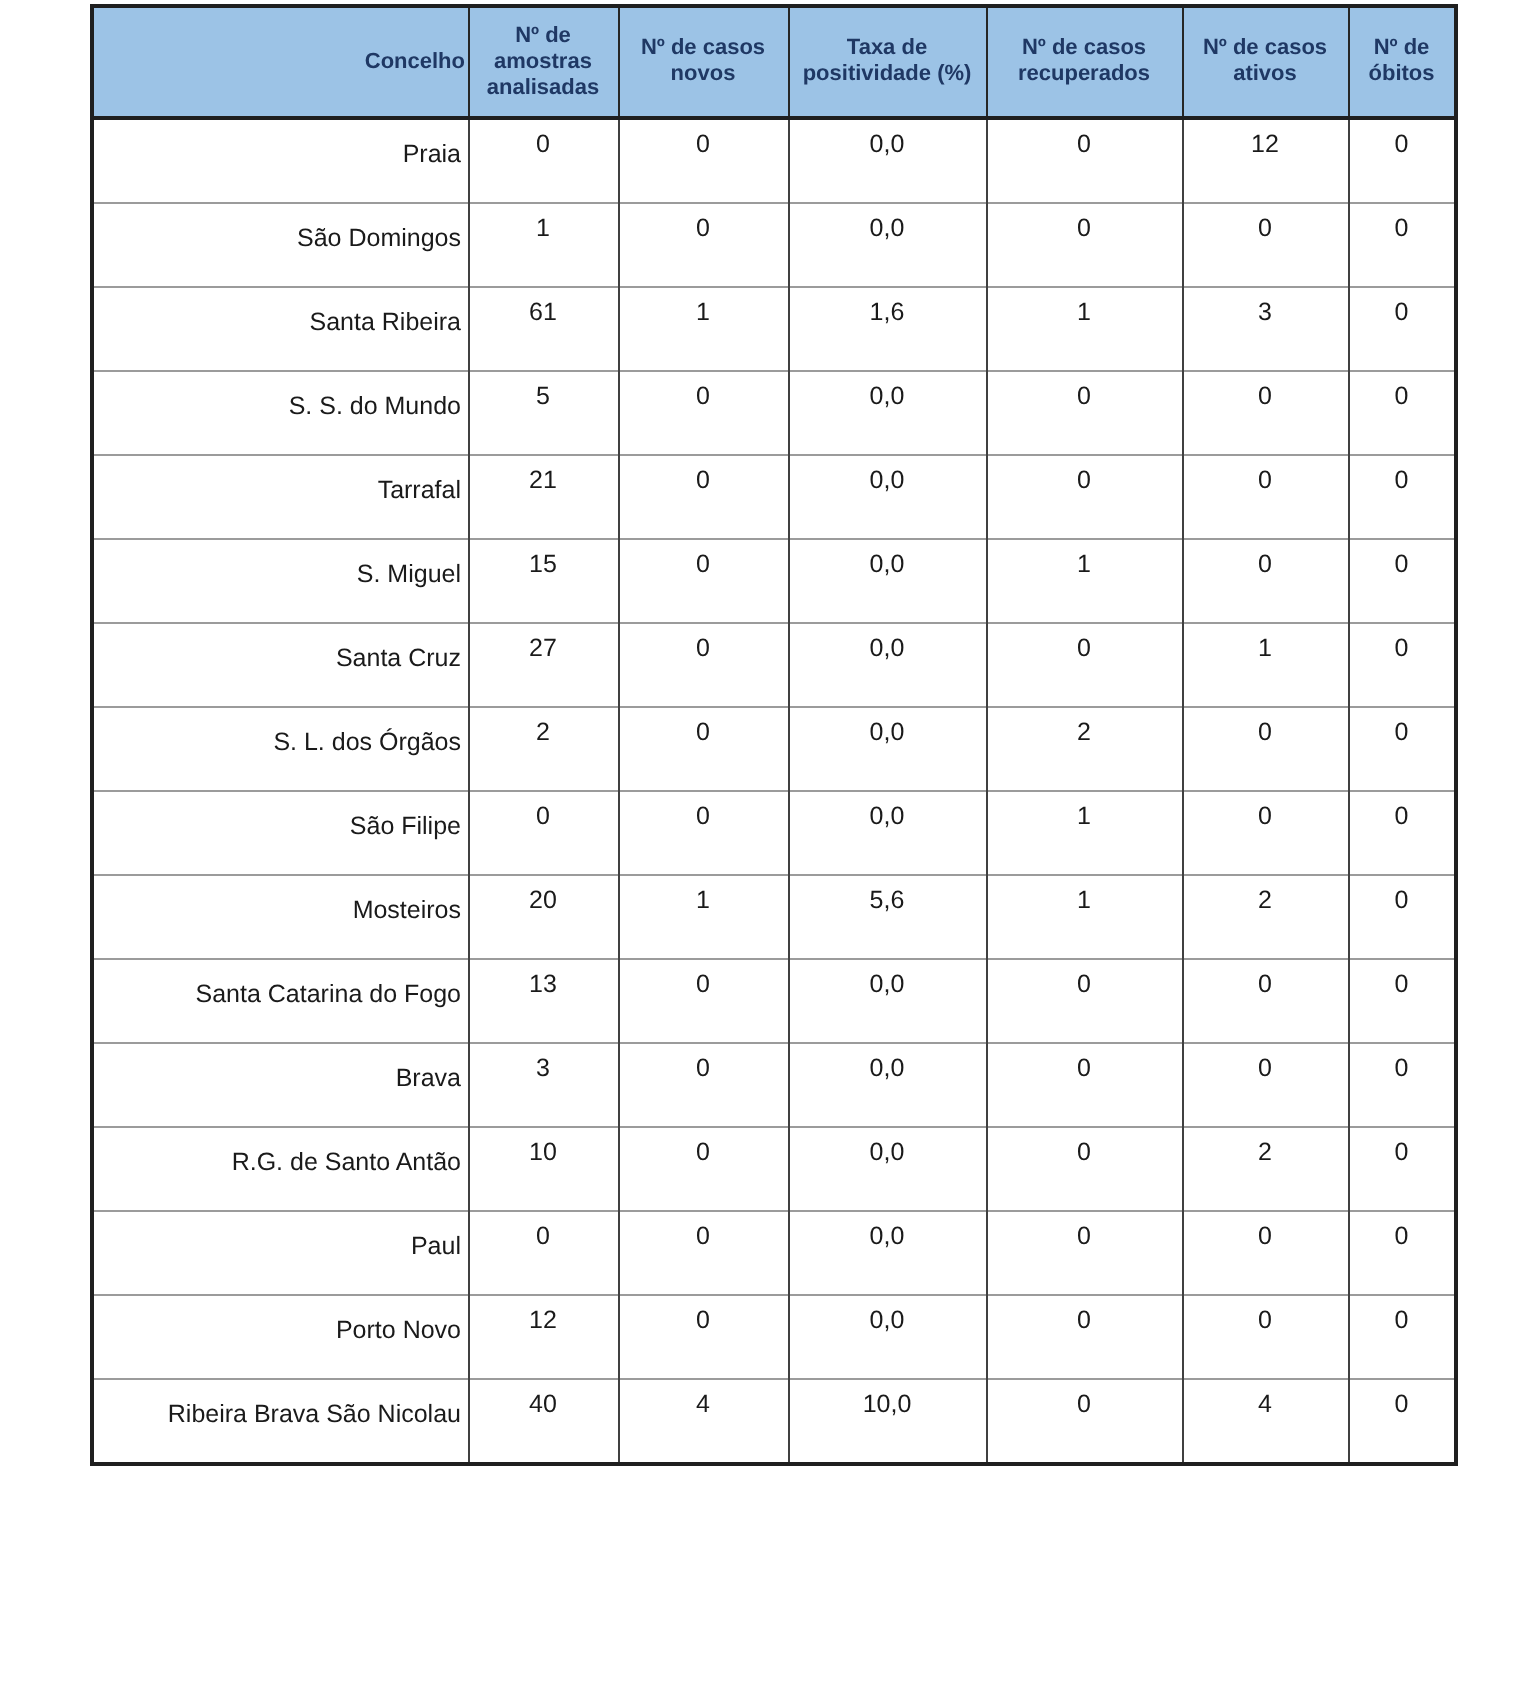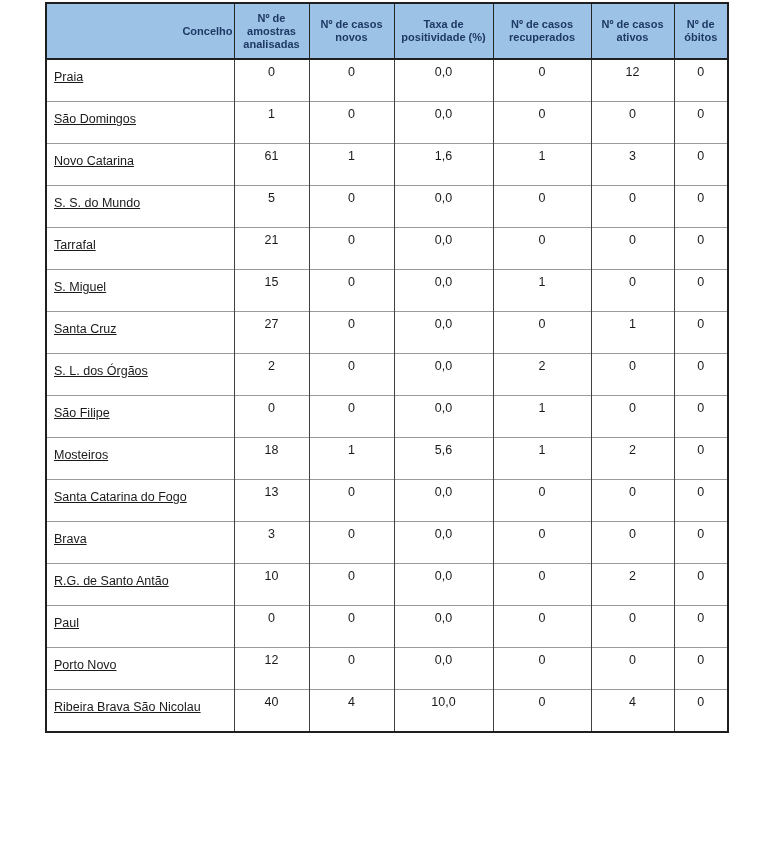--- a/index.html
+++ b/index.html
@@ -49,24 +49,23 @@
     font-size: 12.5px;
     color: #1a1a1a;
     height: 31px;
     vertical-align: top;
     border-left: 1px solid #404040;
     border-right: 1px solid #404040;
     border-top: 1px solid #9b9b9b;
     overflow: hidden;
   }
   td.name {
-    text-align: left;
+    text-align: right;
     padding: 10px 3px 0 7px;
     line-height: 14px;
-    text-decoration: underline;
   }
   td.num {
     text-align: center;
     padding-top: 5px;
     line-height: 14px;
   }
 </style>
 </head>
 <body>
 
@@ -107,21 +106,21 @@
           <tr>
     <td class="name">São Domingos</td>
     <td class="num">1</td>
     <td class="num">0</td>
     <td class="num">0,0</td>
     <td class="num">0</td>
     <td class="num">0</td>
     <td class="num">0</td>
   </tr>
           <tr>
-    <td class="name">Novo Catarina</td>
+    <td class="name">Santa Ribeira</td>
     <td class="num">61</td>
     <td class="num">1</td>
     <td class="num">1,6</td>
     <td class="num">1</td>
     <td class="num">3</td>
     <td class="num">0</td>
   </tr>
           <tr>
     <td class="name">S. S. do Mundo</td>
     <td class="num">5</td>
@@ -171,21 +170,21 @@
     <td class="name">São Filipe</td>
     <td class="num">0</td>
     <td class="num">0</td>
     <td class="num">0,0</td>
     <td class="num">1</td>
     <td class="num">0</td>
     <td class="num">0</td>
   </tr>
           <tr>
     <td class="name">Mosteiros</td>
-    <td class="num">18</td>
+    <td class="num">20</td>
     <td class="num">1</td>
     <td class="num">5,6</td>
     <td class="num">1</td>
     <td class="num">2</td>
     <td class="num">0</td>
   </tr>
           <tr>
     <td class="name">Santa Catarina do Fogo</td>
     <td class="num">13</td>
     <td class="num">0</td>

